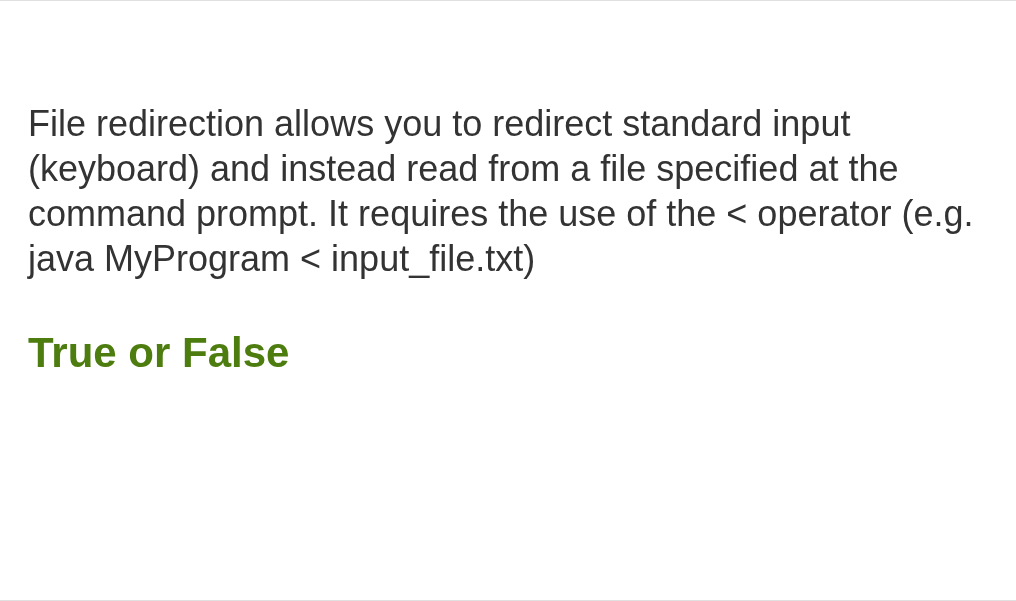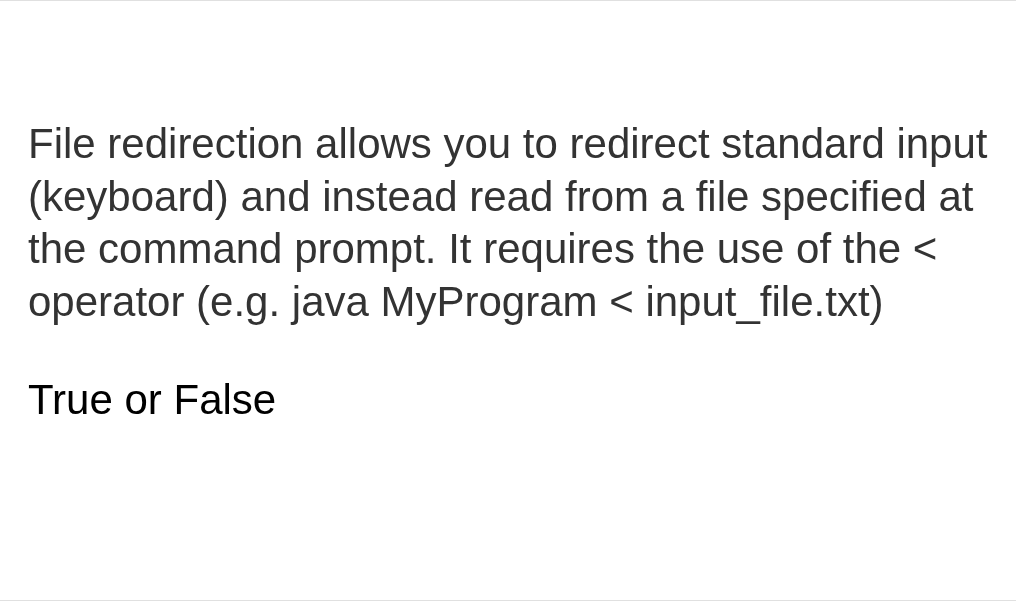--- a/index.html
+++ b/index.html
@@ -15,32 +15,31 @@
       position: relative;
     }
     .container {
       width: 100%;
       height: 100%;
       border-top: 1px solid #e0e0e0;
       border-bottom: 1px solid #e0e0e0;
       padding: 100px 28px 0 28px;
     }
     .question-text {
-      font-size: 42px;
+      font-size: 36px;
       line-height: 1.25;
       color: #333333;
       font-weight: 400;
       margin-bottom: 45px;
-      margin-top: 17px;
     }
     .prompt-text {
       font-size: 42px;
       line-height: 1.3;
-      color: #000000;
-      font-weight: 400;
+      color: #4d7c0f;
+      font-weight: 700;
     }
   </style>
 </head>
 <body>
 
 <div class="container">
   <p class="question-text">File redirection allows you to redirect standard input (keyboard) and instead read from a file specified at the command prompt. It requires the use of the &lt; operator (e.g. java MyProgram &lt; input_file.txt)</p>
   <p class="prompt-text">True or False</p>
 </div>
 

